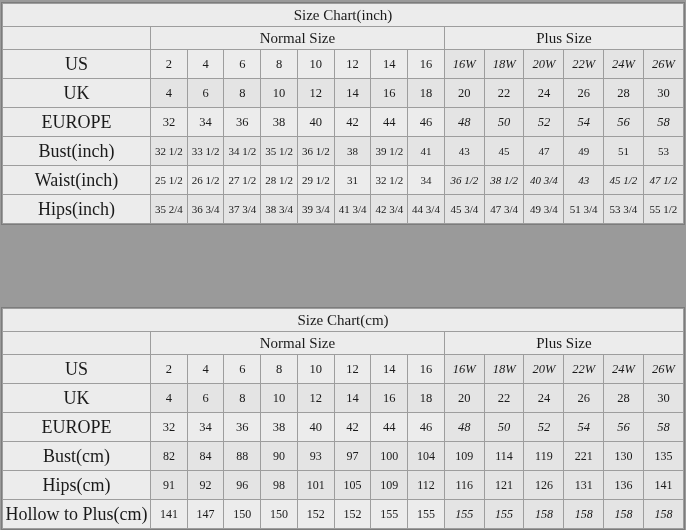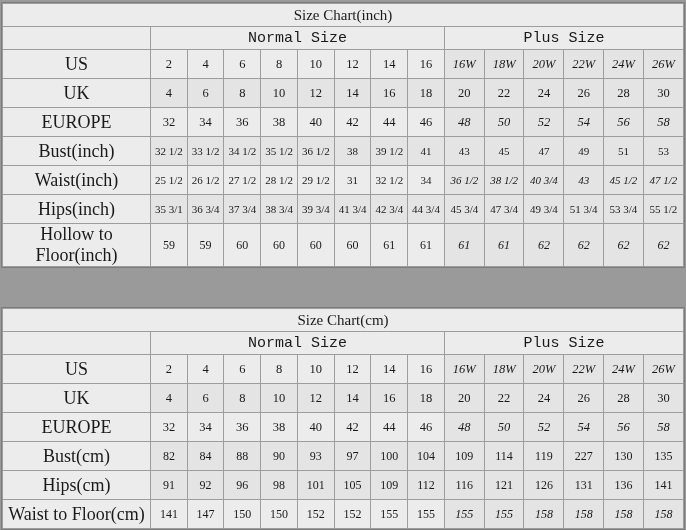--- a/index.html
+++ b/index.html
@@ -48,21 +48,20 @@
     height: 22px;
     background: #ececec;
     border-left: none;
     border-right: none;
     border-top: none;
   }
   .group-cell {
     font-size: 15px;
     height: 22px;
     background: #ececec;
-    font-family: Liberation Mono, monospace;
   }
   .blank-corner {
     background: #dcdcdc;
     border-left: none;
   }
   .row-label {
     font-size: 18px;
     background: #dcdcdc;
     height: 28px;
     border-left: none;
@@ -184,53 +183,36 @@
           <td class="val small-num plus">36 1/2</td>
           <td class="val small-num plus">38 1/2</td>
           <td class="val small-num plus">40 3/4</td>
           <td class="val small-num plus">43</td>
           <td class="val small-num plus">45 1/2</td>
           <td class="val small-num plus">47 1/2</td>
         </tr>
 
         <tr class="row-alt">
           <td class="row-label">Hips(inch)</td>
-          <td class="val small-num">35 3/1</td>
+          <td class="val small-num">35 2/4</td>
           <td class="val small-num">36 3/4</td>
           <td class="val small-num">37 3/4</td>
           <td class="val small-num">38 3/4</td>
           <td class="val small-num">39 3/4</td>
           <td class="val small-num">41 3/4</td>
           <td class="val small-num">42 3/4</td>
           <td class="val small-num">44 3/4</td>
           <td class="val small-num">45 3/4</td>
           <td class="val small-num">47 3/4</td>
           <td class="val small-num">49 3/4</td>
           <td class="val small-num">51 3/4</td>
           <td class="val small-num">53 3/4</td>
           <td class="val small-num">55 1/2</td>
         </tr>
 
-        <tr>
-          <td class="row-label">Hollow to Floor(inch)</td>
-          <td class="val">59</td>
-          <td class="val">59</td>
-          <td class="val">60</td>
-          <td class="val">60</td>
-          <td class="val">60</td>
-          <td class="val">60</td>
-          <td class="val">61</td>
-          <td class="val">61</td>
-          <td class="val plus">61</td>
-          <td class="val plus">61</td>
-          <td class="val plus">62</td>
-          <td class="val plus">62</td>
-          <td class="val plus">62</td>
-          <td class="val plus">62</td>
-        </tr>
       </tbody>
     </table>
   </div>
 
   <div class="chart-block second">
     <table class="size-table">
       <colgroup>
         <col style="width:145px">
         <col span="8" style="width:36px">
         <col span="6" style="width:39px">
@@ -305,21 +287,21 @@
           <td class="val">84</td>
           <td class="val">88</td>
           <td class="val">90</td>
           <td class="val">93</td>
           <td class="val">97</td>
           <td class="val">100</td>
           <td class="val">104</td>
           <td class="val">109</td>
           <td class="val">114</td>
           <td class="val">119</td>
-          <td class="val">227</td>
+          <td class="val">221</td>
           <td class="val">130</td>
           <td class="val">135</td>
         </tr>
 
 
         <tr class="row-alt">
           <td class="row-label">Hips(cm)</td>
           <td class="val">91</td>
           <td class="val">92</td>
           <td class="val">96</td>
@@ -330,21 +312,21 @@
           <td class="val">112</td>
           <td class="val">116</td>
           <td class="val">121</td>
           <td class="val">126</td>
           <td class="val">131</td>
           <td class="val">136</td>
           <td class="val">141</td>
         </tr>
 
         <tr>
-          <td class="row-label">Waist to Floor(cm)</td>
+          <td class="row-label">Hollow to Plus(cm)</td>
           <td class="val">141</td>
           <td class="val">147</td>
           <td class="val">150</td>
           <td class="val">150</td>
           <td class="val">152</td>
           <td class="val">152</td>
           <td class="val">155</td>
           <td class="val">155</td>
           <td class="val plus">155</td>
           <td class="val plus">155</td>

